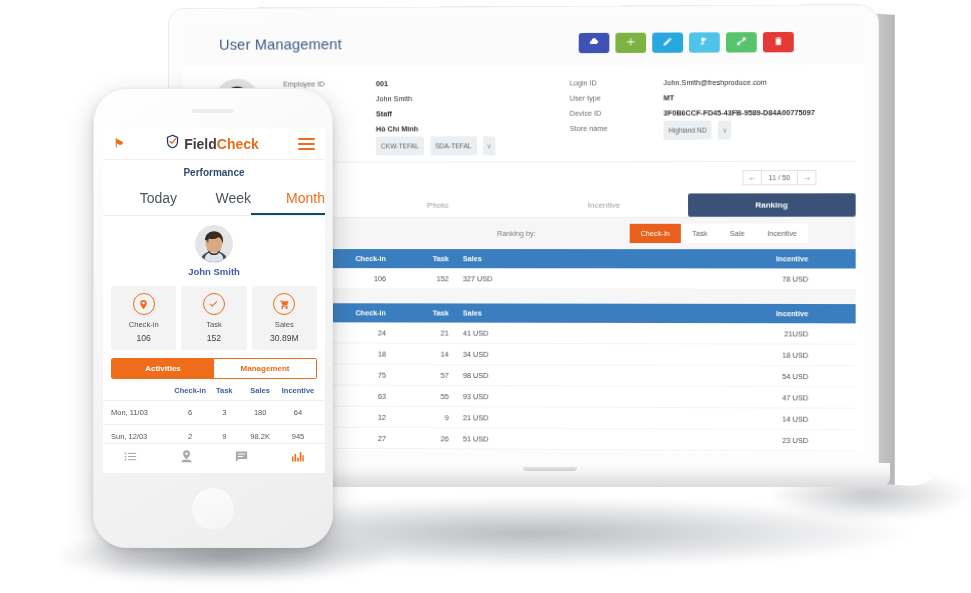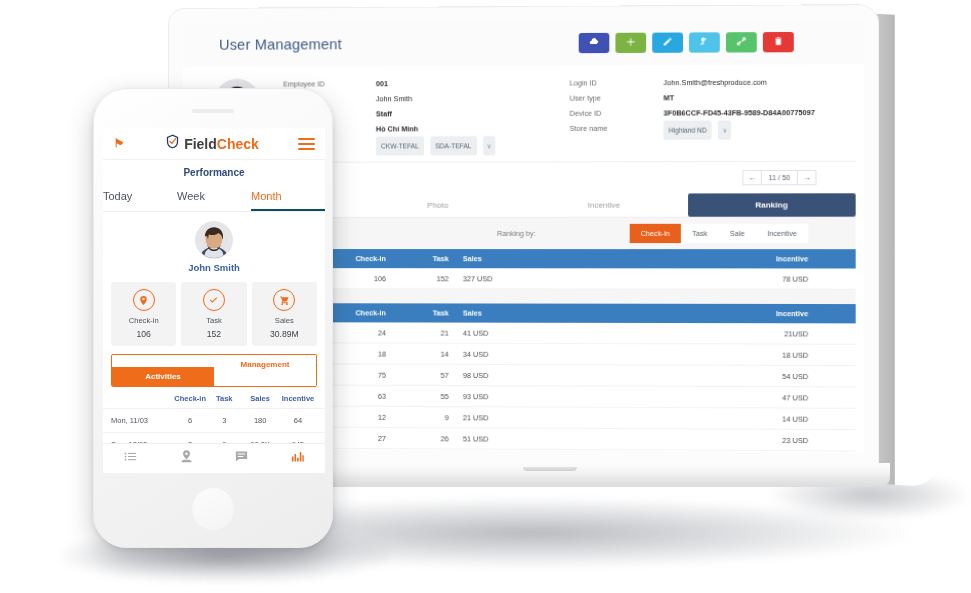--- a/index.html
+++ b/index.html
@@ -188,21 +188,21 @@
   }
   .ph-logo { display: flex; align-items: center; gap: 4px; }
   .ph-logo-text { font-size: 14px; font-weight: bold; }
   .ph-logo-field { color: #404040; }
   .ph-logo-check { color: #ef6c1a; }
   .hamburger { display: flex; flex-direction: column; gap: 3px; cursor: pointer; }
   .hamburger span { display:block; width: 17px; height: 2px; background: #ef6c1a; border-radius: 2px; }
 
   .ph-section-title { text-align: center; font-size: 10px; color: #2d4a7a; font-weight: bold; padding: 7px 0 6px; }
   .ph-tabs { display: flex; border-bottom: 1px solid #eee; }
-  .ph-tab { flex:1; text-align:left; font-size: 11px; color:#4d5560; padding: 6px 0 7px; cursor:pointer; }
+  .ph-tab { flex:1; text-align:right; font-size: 14px; color:#4d5560; padding: 6px 0 7px; cursor:pointer; }
   .ph-tab.active { color: #ef6c1a; border-bottom: 2px solid #0c4a6e; }
 
   .ph-profile { text-align: center; padding: 9px 0 3px; }
   .ph-avatar {
     width: 38px; height: 38px; border-radius: 50%; margin: 0 auto 3px;
     background: linear-gradient(160deg,#eaeaec,#dddde0); overflow:hidden; position:relative;
     border: 1px solid #e6e6e8;
   }
   .ph-name { font-size: 9.5px; color: #3b5ea8; font-weight: bold; }
 
@@ -211,21 +211,21 @@
   .stat-ico {
     width: 22px; height: 22px; border-radius: 50%; border: 1.6px solid #ef6c1a;
     margin: 0 auto 5px; display:flex; align-items:center; justify-content:center;
   }
   .stat-ico svg { width: 11px; height: 11px; fill: #ef6c1a; }
   .stat-label { font-size: 7.6px; color: #4c535c; margin-bottom: 4px; }
   .stat-value { font-size: 8.6px; color: #3f454d; }
 
   .ph-seg { display: flex; margin: 8px 8px 0; border: 1px solid #ef6c1a; border-radius: 2px; overflow: hidden; }
   .ph-seg div { flex:1; text-align:center; font-size: 8px; padding: 5px 0; cursor:pointer; }
-  .ph-seg .on { background: #ef6c1a; color: #fff; font-weight:bold;margin-top:12px; }
+  .ph-seg .on { background: #ef6c1a; color: #fff; font-weight:bold; }
   .ph-seg .off { background: #fff; color: #ef6c1a; font-weight:bold; }
 
   .ph-table { margin: 7px 0 0; }
   .ph-th { display:flex; font-size: 7.5px; color:#3b5ea8; font-weight:bold; padding: 0 8px 5px; }
   .ph-tr { display:flex; font-size: 7.5px; color:#50565e; padding: 7px 8px; border-top: 1px solid #f1f1f1; }
   .p-date { width: 62px; }
   .p-ci { flex:1; text-align:center; }
   .p-tk { width: 34px; text-align:center; }
   .p-sl { flex:1.1; text-align:center; }
   .p-in { width: 38px; text-align:center; }

